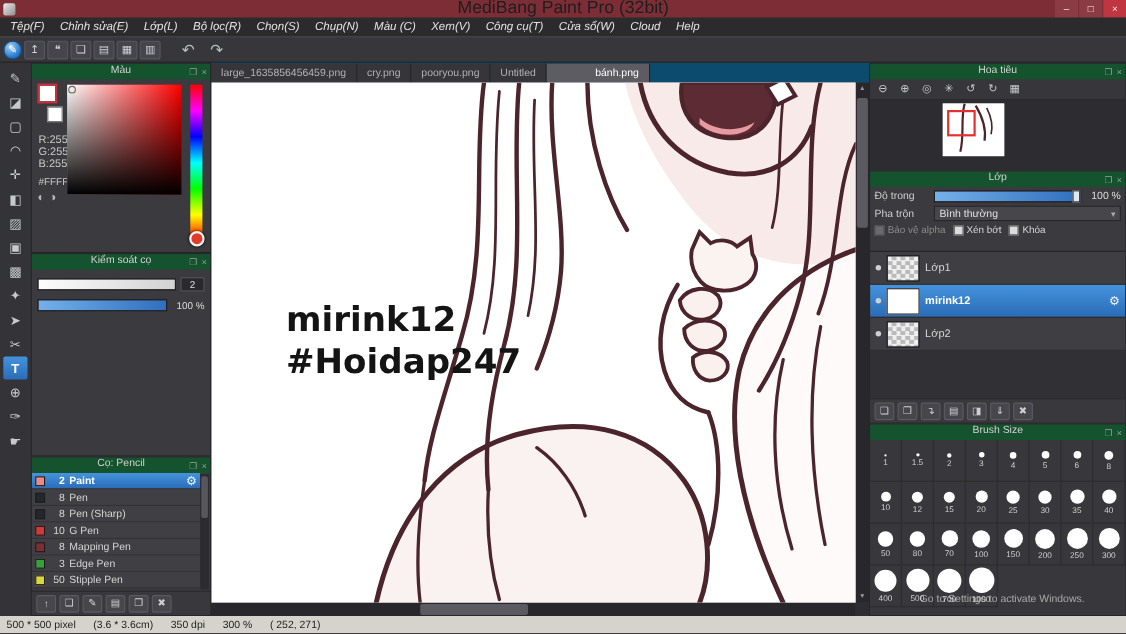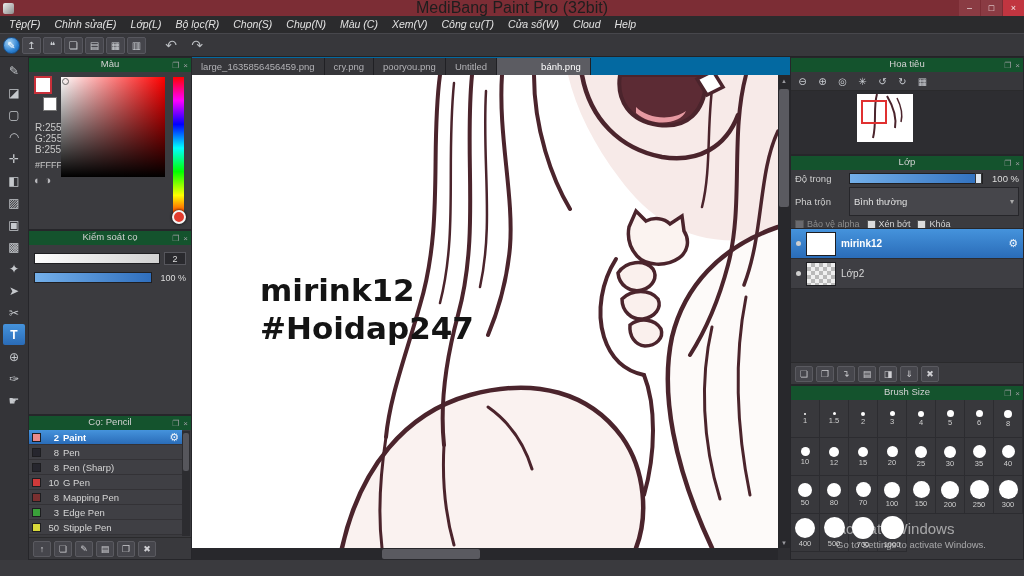--- a/index.html
+++ b/index.html
@@ -67,21 +67,21 @@
   .bsize{width:14px;text-align:right;flex:none;}
   .bname{flex:1;white-space:nowrap;overflow:hidden;}
   .gear{font-size:11px;color:#eef4fb;margin-left:auto;}
   .list-scrollbar{position:absolute;right:1px;top:15px;bottom:23px;width:8px;background:#2c2c30;}
   .list-scroll-thumb{position:absolute;left:1px;right:1px;top:2px;height:38px;background:#56565c;border-radius:2px;}
   .panel-footer{height:22px;flex:none;display:flex;align-items:center;gap:3px;padding:0 4px;background:#39393d;border-top:1px solid #2a2a2c;}
   .mini-btn{width:18px;height:16px;display:flex;align-items:center;justify-content:center;font-size:9px;color:#cfcfd3;background:#46464c;border:1px solid #5a5a60;border-radius:2px;flex:none;}
 
   
   .center{position:absolute;top:57px;left:192px;bottom:16px;width:598px;background:#47474b;z-index:4;}
-  .tab-bar{position:absolute;top:0;left:0;right:0;height:18px;background:#0369a1;display:flex;align-items:flex-end;}
+  .tab-bar{position:absolute;top:0;left:0;right:0;height:18px;background:#0c4a6e;display:flex;align-items:flex-end;}
   .tab{height:17px;padding:0 9px;display:flex;align-items:center;font-size:9.5px;color:#b2b2b6;background:#36363a;border-right:1px solid #202024;white-space:nowrap;}
   .tab.active{background:#5c5c62;color:#fff;padding-left:44px;}
   .canvas-wrap{position:absolute;top:18px;left:0;right:12px;bottom:12px;background:#fff;overflow:hidden;}
   .vscroll{position:absolute;top:18px;right:0;bottom:12px;width:12px;background:#28282c;}
   .vthumb{position:absolute;left:1px;right:1px;top:14px;height:118px;background:#5a5a60;border-radius:2px;}
   .scroll-arrow{position:absolute;left:0;right:0;height:11px;display:flex;align-items:center;justify-content:center;font-size:6px;color:#9a9aa0;}
   .hscroll{position:absolute;left:0;right:12px;bottom:0;height:12px;background:#28282c;}
   .hthumb{position:absolute;top:1px;bottom:1px;left:190px;width:98px;background:#5a5a60;border-radius:2px;}
   .corner{position:absolute;right:0;bottom:0;width:12px;height:12px;background:#2e2e32;}
 
@@ -93,21 +93,21 @@
   .nav-view{flex:1;background:#2d2d31;position:relative;}
   .nav-thumb{position:absolute;left:66px;top:3px;width:56px;height:48px;background:#fff;}
 
   .layer-panel{height:230px;}
   .lp-body{padding:3px 4px 0;height:58px;flex:none;}
   .lp-row{display:flex;align-items:center;gap:4px;margin-bottom:3px;font-size:9.5px;}
   .lp-label{width:50px;color:#cfcfcf;flex:none;}
   .lp-slider{flex:1;height:11px;border:1px solid #1f1f22;background:linear-gradient(to right,#74b0ea,#2f6fbe);position:relative;}
   .lp-slider::after{content:"";position:absolute;right:0;top:-1px;bottom:-1px;width:5px;background:#dfe7f0;border:1px solid #333;}
   .lp-val{width:32px;text-align:right;color:#ddd;font-size:9.5px;flex:none;}
-  .lp-select{flex:1;height:29px;background:#46464b;border:1px solid #26262a;display:flex;align-items:center;padding:0 4px;font-size:9.5px;color:#e0e0e0;}
+  .lp-select{flex:1;height:14px;background:#46464b;border:1px solid #26262a;display:flex;align-items:center;padding:0 4px;font-size:9.5px;color:#e0e0e0;}
   .lp-select .arrow{margin-left:auto;font-size:8px;color:#aaa;}
   .lp-checks{display:flex;align-items:center;gap:7px;margin-top:0;font-size:9px;color:#d5d5d5;}
   .cb{display:flex;align-items:center;gap:3px;}
   .cb-box{width:9px;height:9px;background:#dcdcdc;border:1px solid #555;flex:none;}
   .cb.dim{color:#8b8b8b;}
   .cb.dim .cb-box{background:#6a6a6e;}
   .layer-list{flex:1;background:#313135;border-top:1px solid #27272a;overflow:hidden;}
   .layer-row{height:30px;display:flex;align-items:center;gap:5px;padding:0 5px;background:#3e3e43;border-bottom:1px solid #2c2c30;font-size:10px;color:#d8d8d8;}
   .layer-row.sel{background:linear-gradient(#4593dc,#2a6cb8);color:#fff;font-weight:bold;}
   .vis-dot{width:5px;height:5px;border-radius:50%;background:#cfcfcf;flex:none;}
@@ -436,20 +436,25 @@
               <span class="cb-box"></span>
               <span>Xén bớt</span>
             </span>
           <span class="cb">
               <span class="cb-box"></span>
               <span>Khóa</span>
             </span>
         </div>
       </div>
       <div class="layer-list">
+          <div class="layer-row">
+            <span class="vis-dot"></span>
+            <span class="lthumb checker"></span>
+            <span class="lname">Lớp1</span>
+          </div>
           <div class="layer-row sel">
             <span class="vis-dot"></span>
             <span class="lthumb"></span>
             <span class="lname">mirink12</span>
             <span class="gear">⚙</span>
           </div>
           <div class="layer-row">
             <span class="vis-dot"></span>
             <span class="lthumb checker"></span>
             <span class="lname">Lớp2</span>
@@ -585,19 +590,25 @@
           </div>
           <div class="size-cell">
             <span class="size-dot" style="height: 23px; width: 23px;"></span>
             <span class="size-num">1000</span>
           </div>
         </div>
     </div>
 
   </div>
 
+  <div class="statusbar">
+    <span>500 * 500 pixel</span>
+    <span>(3.6 * 3.6cm)</span>
+    <span>350 dpi</span>
+    <span>300 %</span>
+    <span>( 252, 271)</span>
+  </div>
 
   <div class="watermark">
-    <div class="wm1">Activate Windows</div>
     <div class="wm2">Go to Settings to activate Windows.</div>
   </div>
 
 </div>
 
 </body></html>

